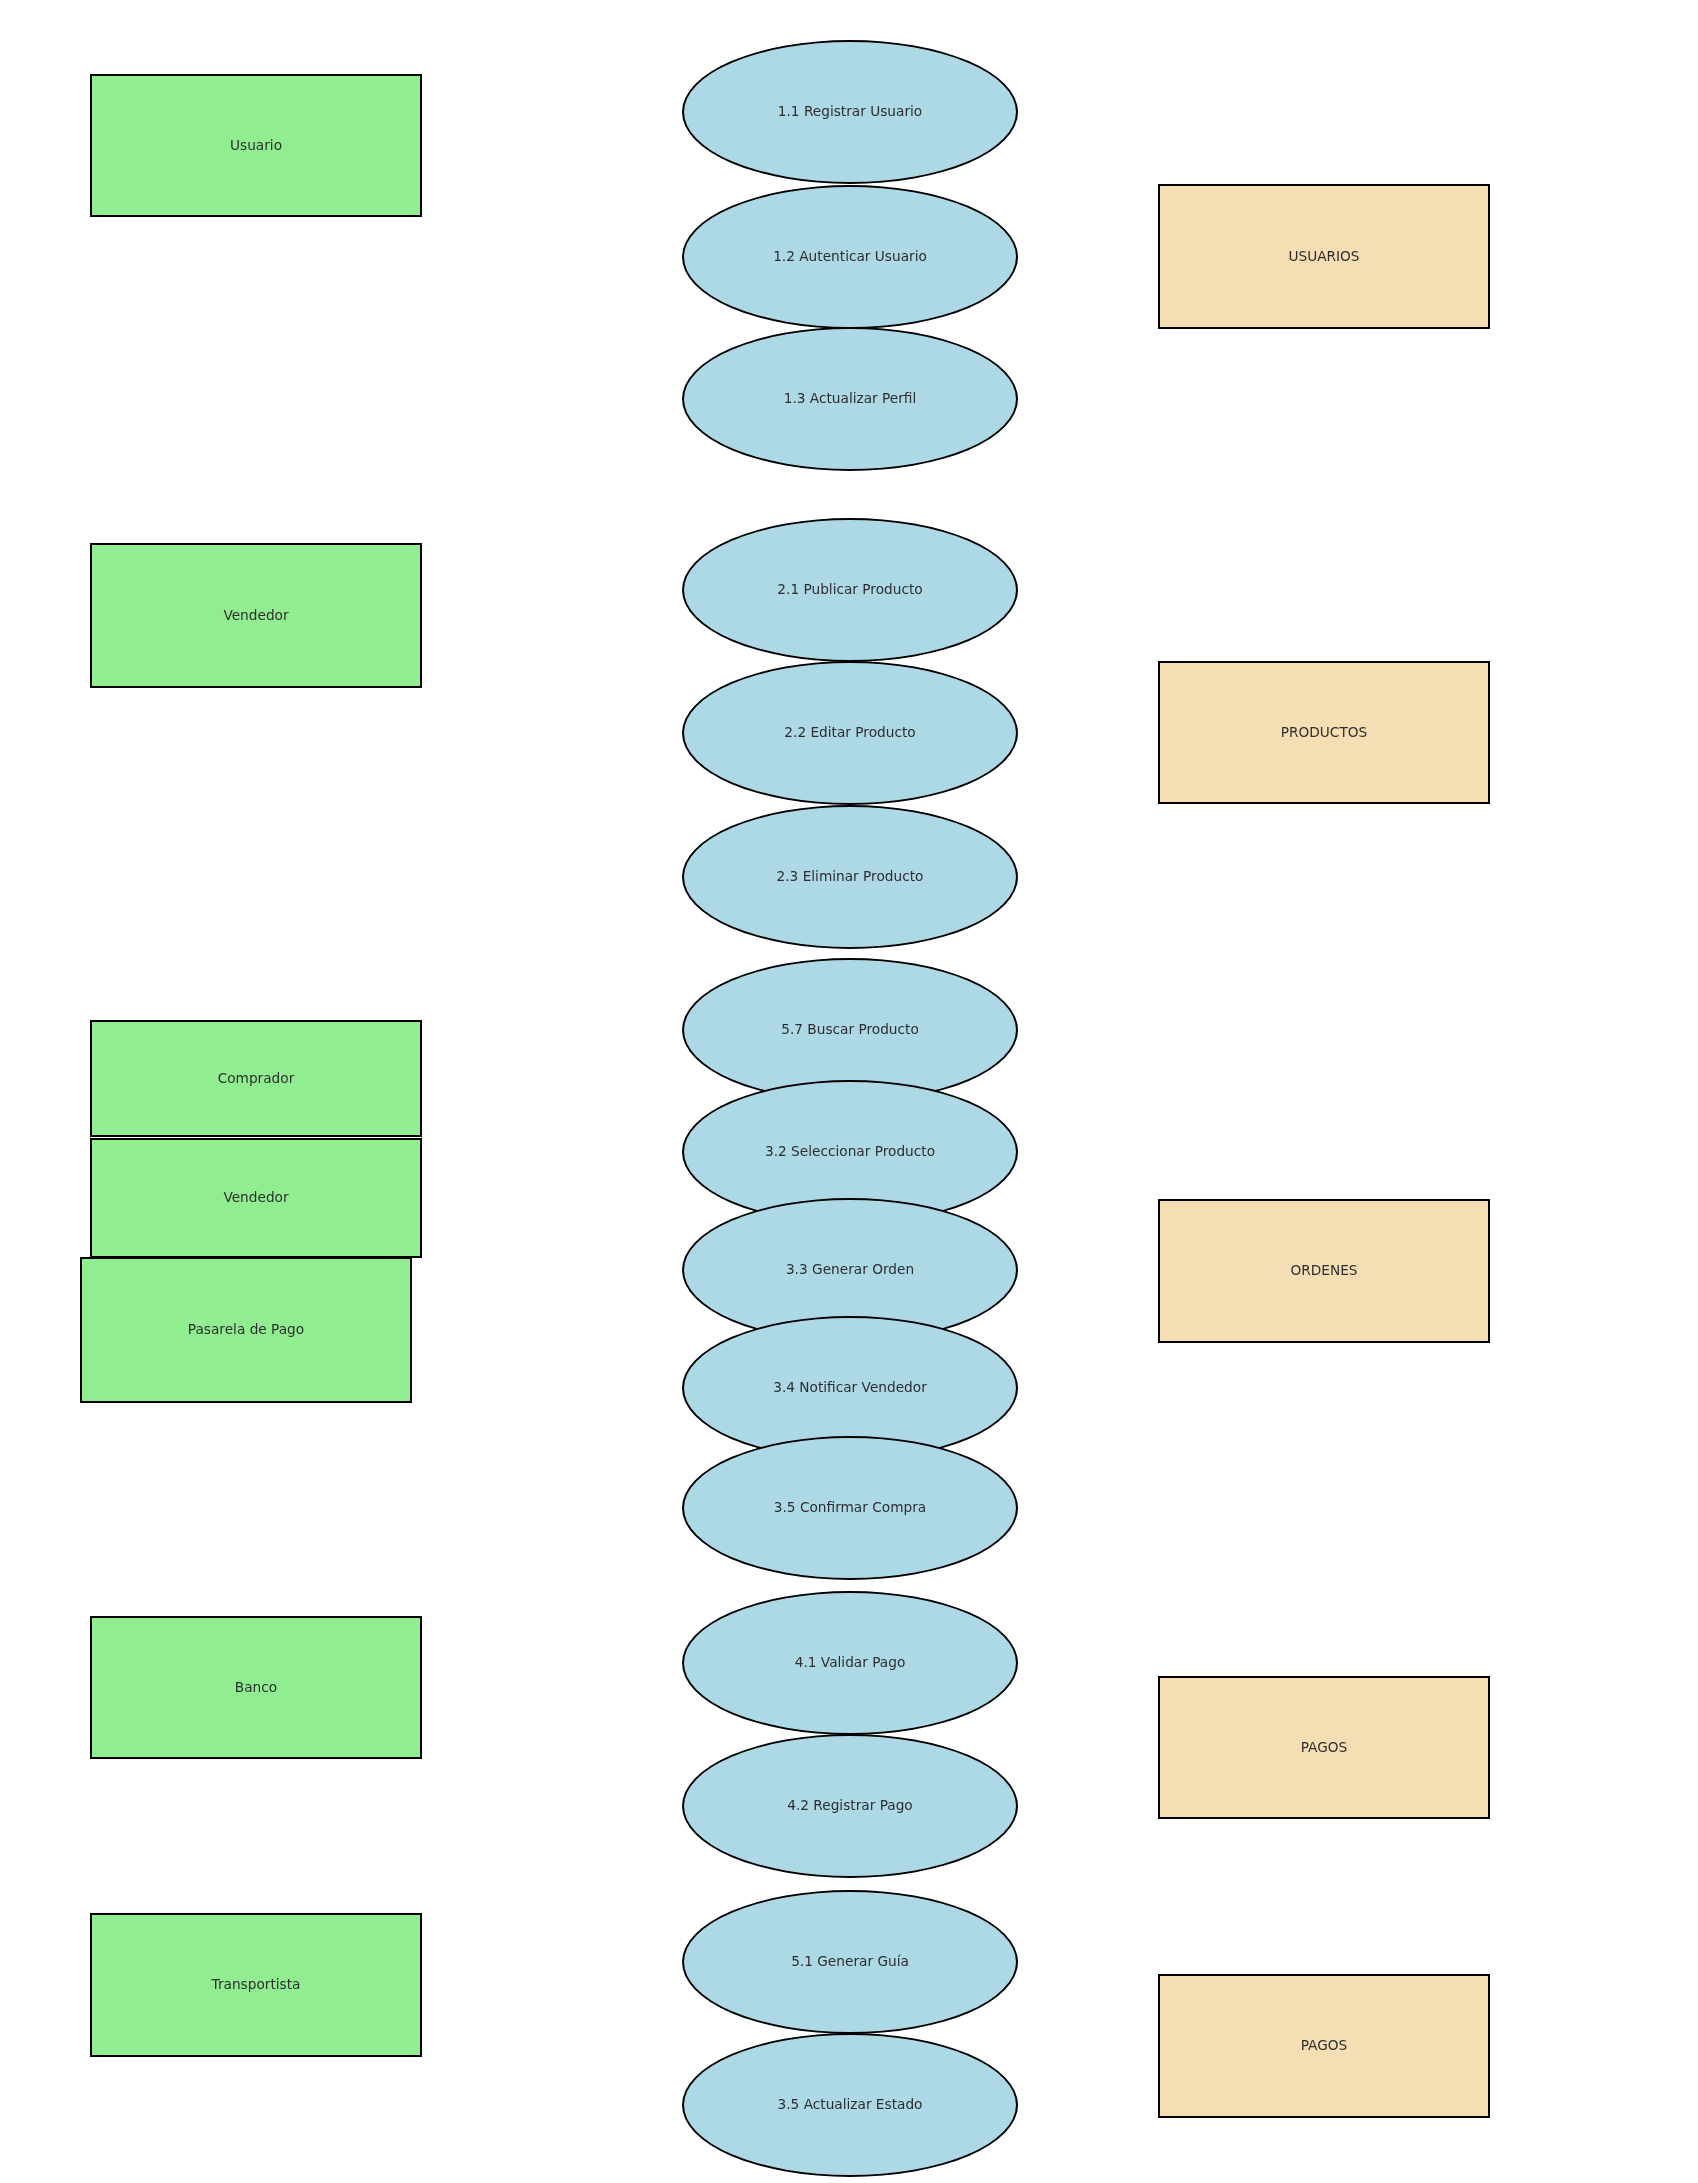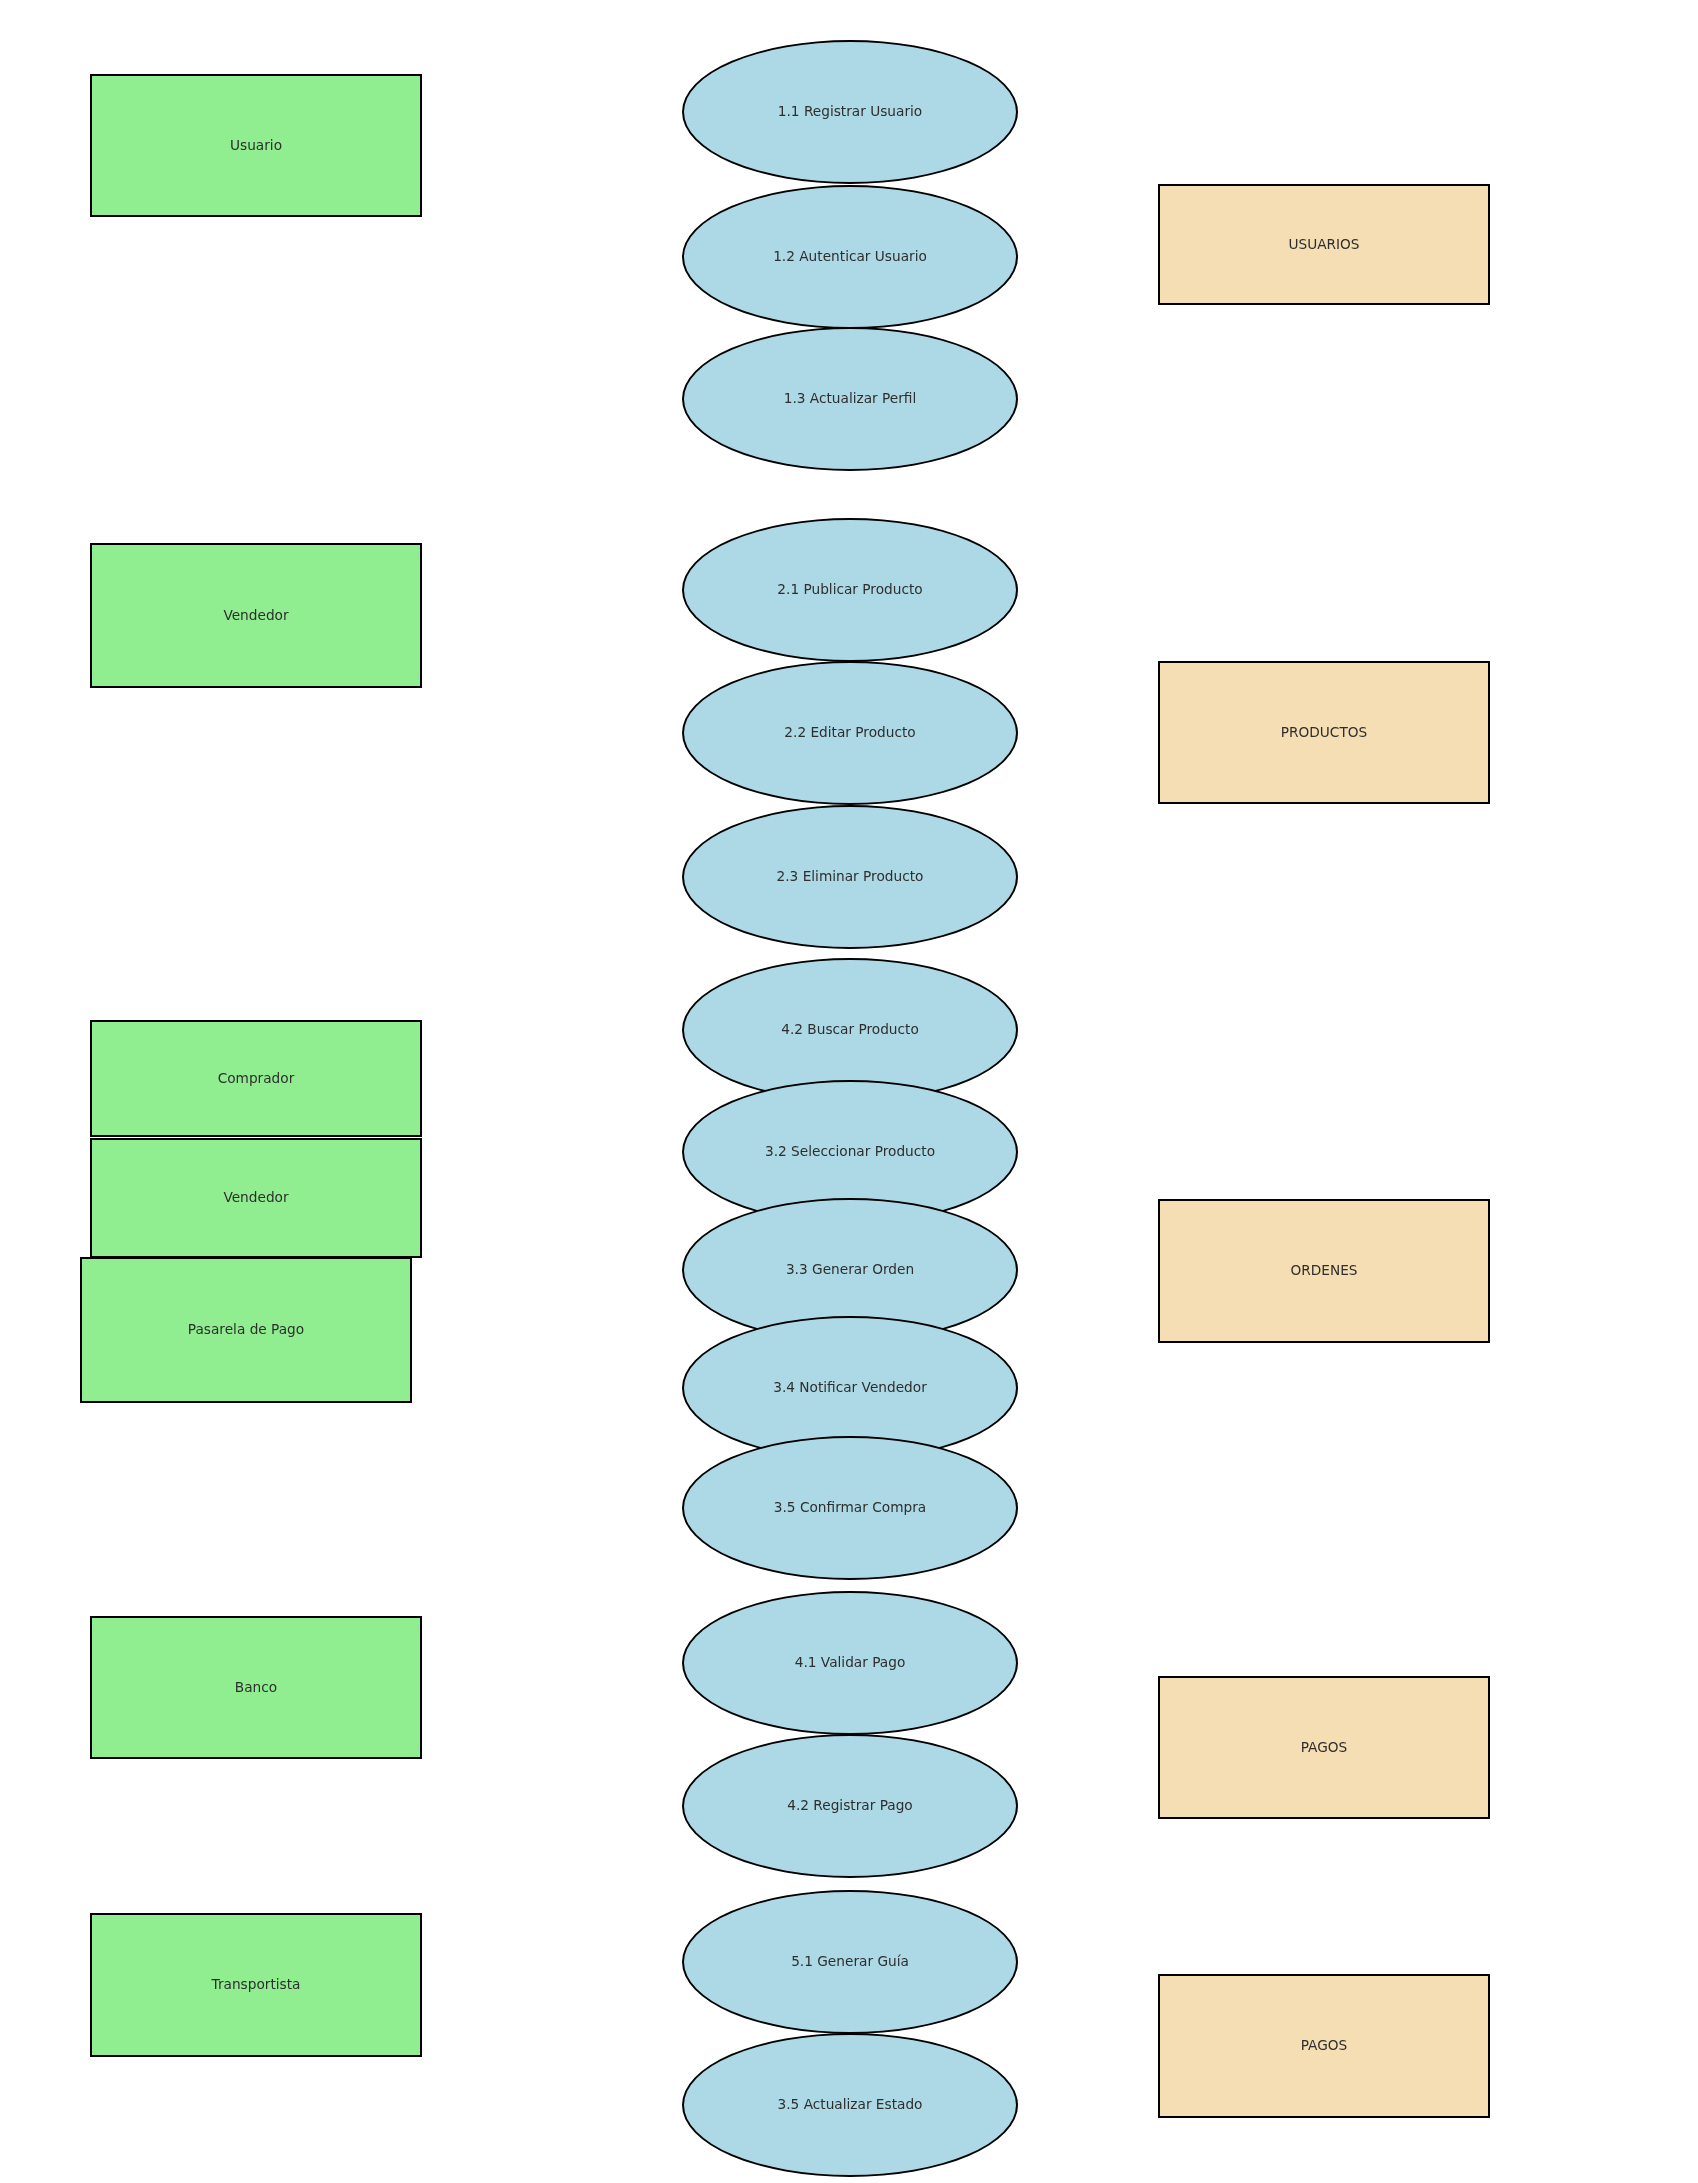--- a/index.html
+++ b/index.html
@@ -65,30 +65,30 @@
   <div class="node actor" style="left:80px; top:1257px; width:332px; height:146px;">Pasarela de Pago</div>
   <div class="node actor" style="left:90px; top:1913px; width:332px; height:144px;">Transportista</div>
   <div class="node actor" style="left:90px; top:1616px; width:332px; height:143px;">Banco</div>
 
   <div class="node process" style="left:682px; top:40px;   width:336px; height:144px;">1.1 Registrar Usuario</div>
   <div class="node process" style="left:682px; top:185px;  width:336px; height:144px;">1.2 Autenticar Usuario</div>
   <div class="node process" style="left:682px; top:327px;  width:336px; height:144px;">1.3 Actualizar Perfil</div>
   <div class="node process" style="left:682px; top:518px;  width:336px; height:144px;">2.1 Publicar Producto</div>
   <div class="node process" style="left:682px; top:661px;  width:336px; height:144px;">2.2 Editar Producto</div>
   <div class="node process" style="left:682px; top:805px;  width:336px; height:144px;">2.3 Eliminar Producto</div>
-  <div class="node process" style="left:682px; top:958px; width:336px; height:144px;">4.2 Buscar Producto</div>
+  <div class="node process" style="left:682px; top:958px; width:336px; height:144px;">5.7 Buscar Producto</div>
   <div class="node process" style="left:682px; top:1080px; width:336px; height:144px;">3.2 Seleccionar Producto</div>
   <div class="node process" style="left:682px; top:1198px; width:336px; height:144px;">3.3 Generar Orden</div>
   <div class="node process" style="left:682px; top:1316px; width:336px; height:144px;">3.4 Notificar Vendedor</div>
   <div class="node process" style="left:682px; top:1436px; width:336px; height:144px;">3.5 Confirmar Compra</div>
   <div class="node process" style="left:682px; top:1591px; width:336px; height:144px;">4.1 Validar Pago</div>
   <div class="node process" style="left:682px; top:1734px; width:336px; height:144px;">4.2 Registrar Pago</div>
   <div class="node process" style="left:682px; top:1890px; width:336px; height:144px;">5.1 Generar Guía</div>
   <div class="node process" style="left:682px; top:2033px; width:336px; height:144px;">3.5 Actualizar Estado</div>
 
-  <div class="node datastore" style="left:1158px; top:184px;  width:332px; height:121px;">USUARIOS</div>
+  <div class="node datastore" style="left:1158px; top:184px;  width:332px; height:145px;">USUARIOS</div>
   <div class="node datastore" style="left:1158px; top:661px;  width:332px; height:143px;">PRODUCTOS</div>
   <div class="node datastore" style="left:1158px; top:1676px; width:332px; height:143px;">PAGOS</div>
   <div class="node datastore" style="left:1158px; top:1199px; width:332px; height:144px;">ORDENES</div>
   <div class="node datastore" style="left:1158px; top:1974px; width:332px; height:144px;">PAGOS</div>
 
 </div>
 
 
 </body></html>

